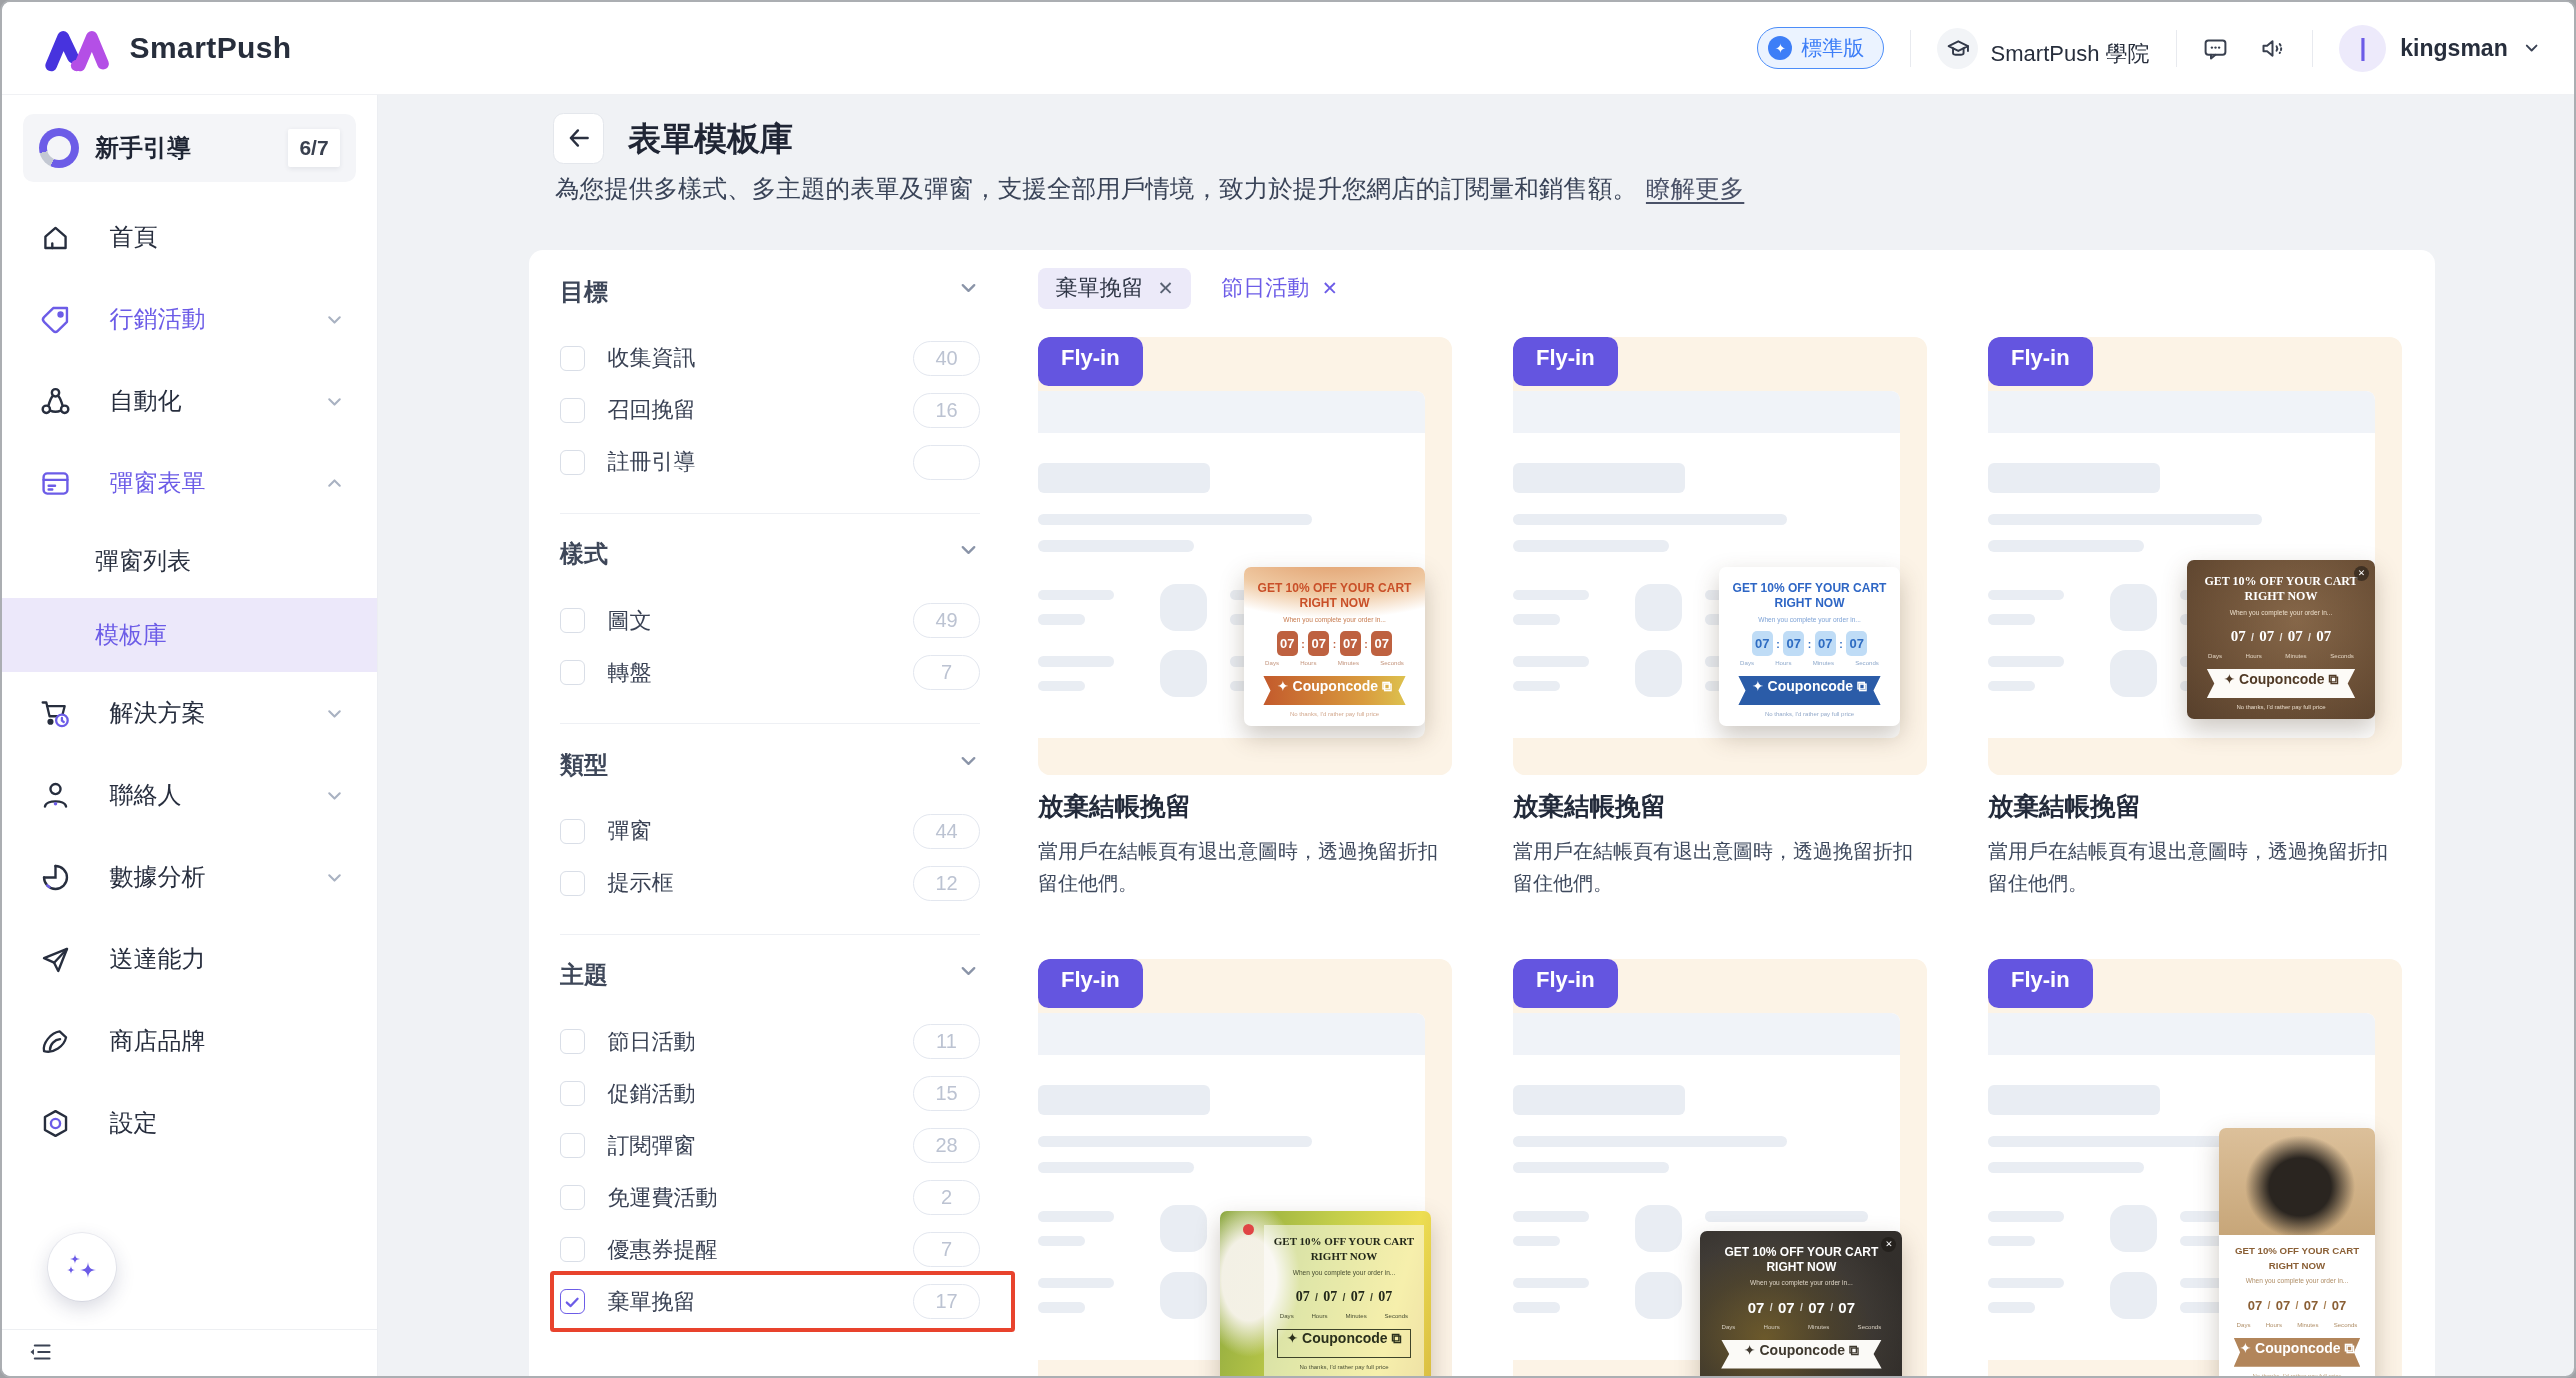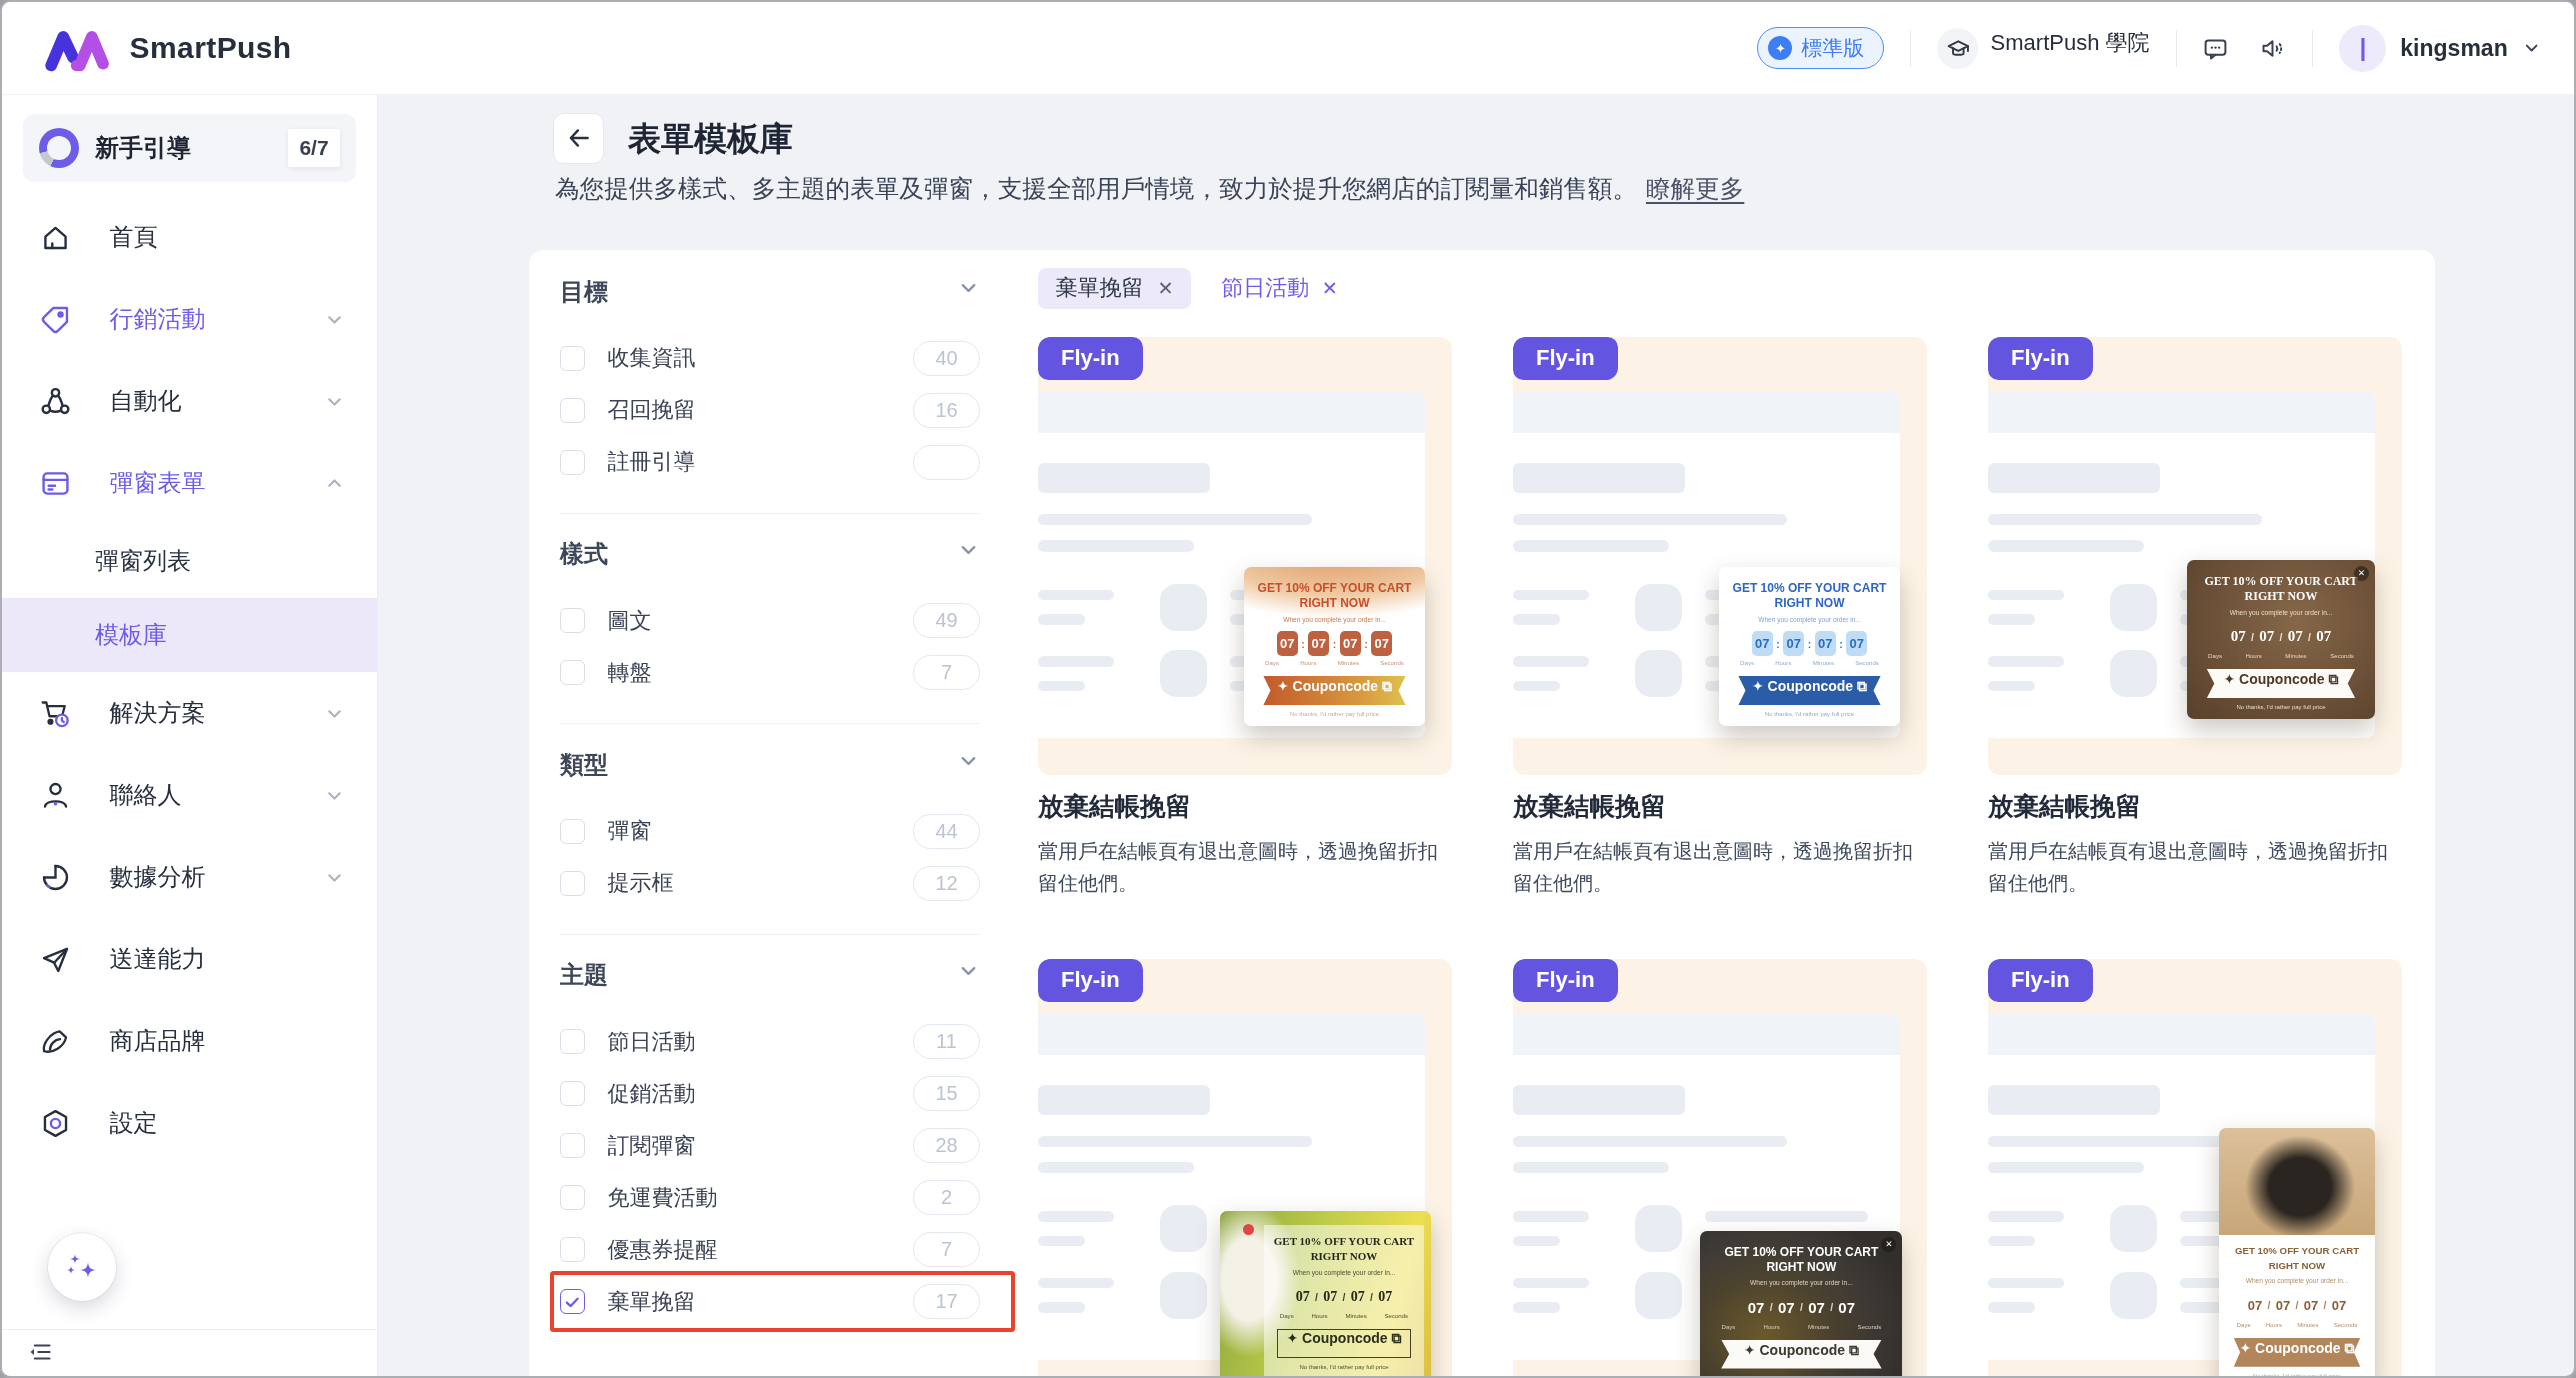--- a/index.html
+++ b/index.html
@@ -13,21 +13,21 @@
   .brand { display:flex; align-items:center; gap:17.6px; }
   .brand-logo { width:68px; height:51px; }
   .brand-name { font-size:30px; font-weight:700; color:#272E3C; letter-spacing:0.4px; }
   .top-right { margin-left:auto; display:flex; align-items:center; gap:26px; }
   .plan-badge { display:flex; align-items:center; gap:8.8px; height:42px; padding:0 19.3px 0 10.5px;
                 border:1.8px solid #4C8DF8; border-radius:23px; background:#EBF3FF; color:#3D7EF7;
                 font-size:21px; }
   .plan-ico { width:24px; height:24px; border-radius:50%; background:#3D7EF7; color:#fff;
               display:flex; align-items:center; justify-content:center; font-size:13px; }
   .vdiv { width:0.9px; height:37px; background:#E8EAEF; }
-  .academy { display:flex; align-items:flex-start; gap:12.3px; font-size:22px; color:#272E3C; }
+  .academy { display:flex; align-items:flex-end; gap:12.3px; font-size:22px; color:#272E3C; }
   .acad-circ { width:41px; height:41px; border-radius:50%; background:#F2F4F7; display:flex;
                align-items:center; justify-content:center; }
   .acad-circ svg { width:24.6px; height:24.6px; }
   .top-icons { display:flex; align-items:center; gap:30px; }
   .top-icons svg { width:27px; height:27px; }
   .userbox { display:flex; align-items:center; gap:14px; }
   .avatar { width:47px; height:47px; border-radius:50%; background:#EDEAFB; display:flex;
             align-items:center; justify-content:center; color:#6C5CE7; font-size:24.6px; font-weight:700; }
   .uname { font-size:23px; font-weight:600; color:#272E3C; }
   .userbox .chev svg { width:19.3px; height:19.3px; color:#3A4254; }
@@ -101,21 +101,21 @@
   .chip-x { font-size:19.3px; color:#5A6374; cursor:pointer; }
   .clear-all { display:flex; align-items:center; gap:12.3px; font-size:22px; color:#6C5CE7; cursor:pointer; }
   .clear-all .chip-x { color:#6C5CE7; }
 
   
   .grid { position:absolute; left:509px; top:87px; display:grid;
           grid-template-columns:repeat(3,414px); column-gap:61px; row-gap:60px; }
   .preview { position:relative; width:414px; height:438px; background:#FCF3E6; border-radius:12.3px;
              overflow:hidden; }
   .flyin { position:absolute; left:0; top:0; background:#6455E0; color:#fff; font-size:22px;
-           font-weight:600; padding:8px 23px 9px; border-radius:10.5px 10.5px 12.3px 10.5px; z-index:4; }
+           font-weight:600; padding:8px 23px 15px; border-radius:10.5px 10.5px 12.3px 10.5px; z-index:4; }
   .c-title { margin-top:14px; font-size:25.5px; font-weight:700; color:#222A3A; }
   .c-desc { margin-top:10.5px; font-size:20px; line-height:32px; color:#3F4A5E; }
 
   
   .mock-page { position:absolute; left:0; top:54px; right:27px; bottom:37px; background:#fff;
                border-radius:0 8.8px 8.8px 0; overflow:hidden; }
   .mp-header { height:42px; background:#F0F3F8; }
   .mp-bar { background:#E9EDF3; border-radius:6.1px; }
   .mp-bar.lg { width:172px; height:30px; margin-top:30px; }
   .mp-bar.md { width:274px; height:11.4px; margin-top:21px; }

